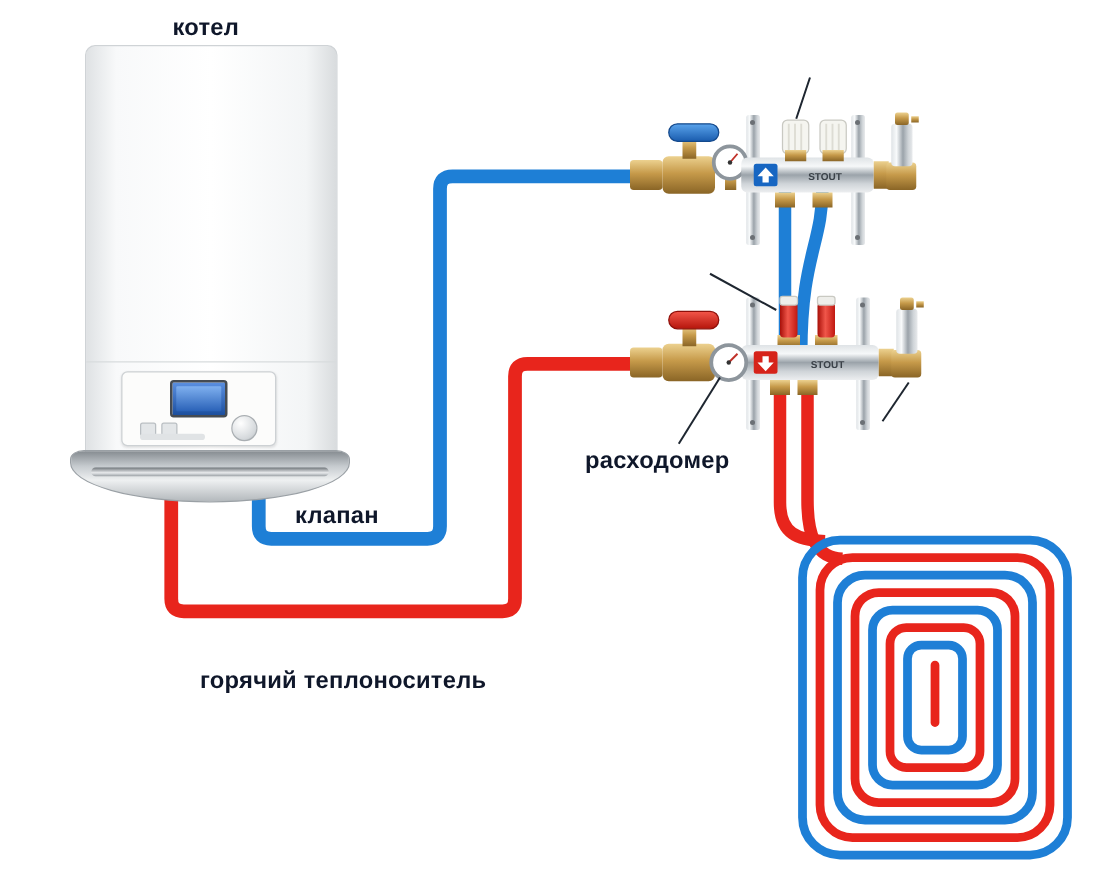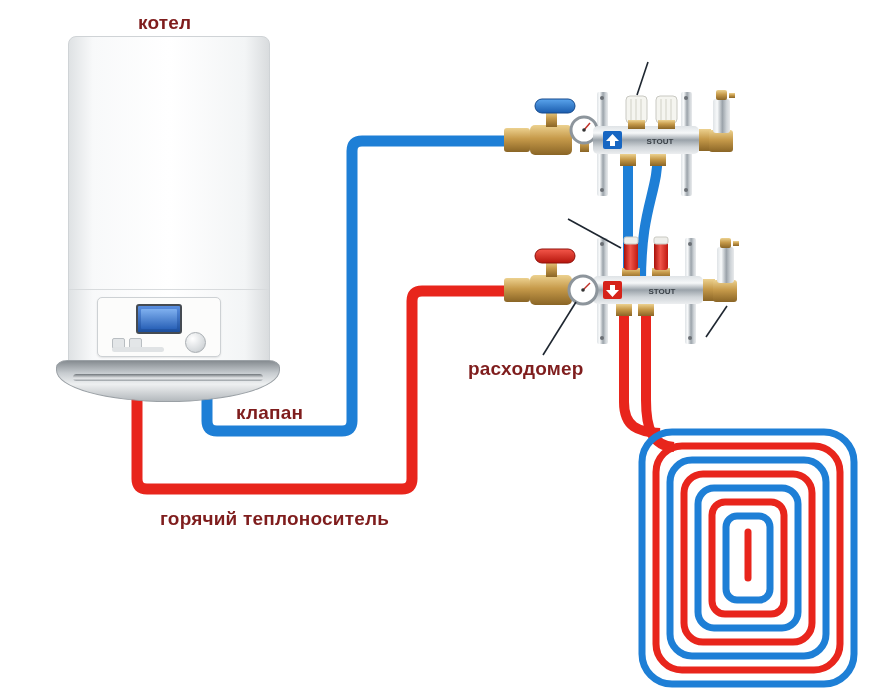--- a/index.html
+++ b/index.html
@@ -1,21 +1,21 @@
 <!DOCTYPE html>
 <html><head>
 <meta charset="utf-8">
 <style>
   html,body{margin:0;padding:0;background:#fff;}
   .stage{position:relative;width:880px;height:700px;background:#fff;overflow:hidden;
          font-family:"Liberation Sans",sans-serif;}
   .stage svg{position:absolute;left:0;top:0;z-index:1;}
 
   
-  .lbl{position:absolute;z-index:5;font-weight:bold;font-size:19px;color:#7f1d1d;
+  .lbl{position:absolute;z-index:5;font-weight:bold;font-size:19px;color:#0f172a;
        letter-spacing:.2px;white-space:nowrap;}
 
   
   .boiler{position:absolute;left:62px;top:36px;width:212px;height:366px;z-index:3;}
   .boiler-body{position:absolute;left:6px;top:0;width:200px;height:330px;
     background:linear-gradient(90deg,#dfe2e4 0%,#f8f9fa 12%,#ffffff 50%,#f3f5f6 88%,#d9dcde 100%);
     border:1px solid #cfd3d6;border-radius:8px 8px 4px 4px;}
   .boiler-seam{position:absolute;left:0;right:0;top:252px;height:1px;background:#d8dbdd;}
   .control-panel{position:absolute;left:28px;top:260px;width:122px;height:58px;
     background:#fcfcfb;border:1px solid #cdd1d4;border-radius:5px;
@@ -206,15 +206,15 @@
       </div>
     </div>
     <div class="boiler-chin">
       <div class="chin-strip"></div>
     </div>
   </div>
 
   <div class="lbl" style="left:138px;top:12px;">котел</div>
   <div class="lbl" style="left:468px;top:358px;">расходомер</div>
   <div class="lbl" style="left:236px;top:402px;">клапан</div>
-  <div class="lbl" style="left:160px;top:508px;text-align:center;">горячий теплоноситель</div>
+  <div class="lbl" style="left:160px;top:534px;text-align:center;">горячий теплоноситель</div>
 
 </div>
 
 </body></html>

